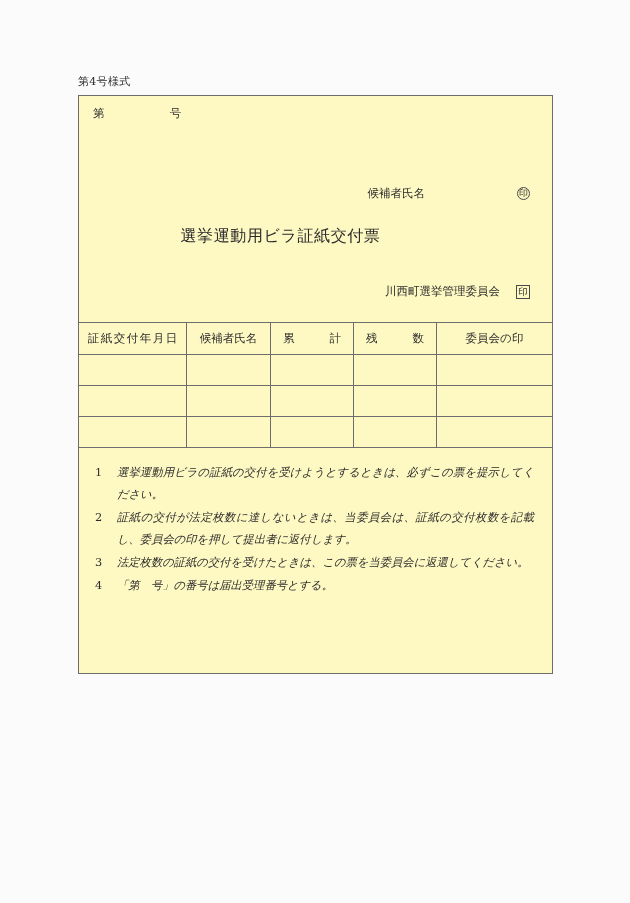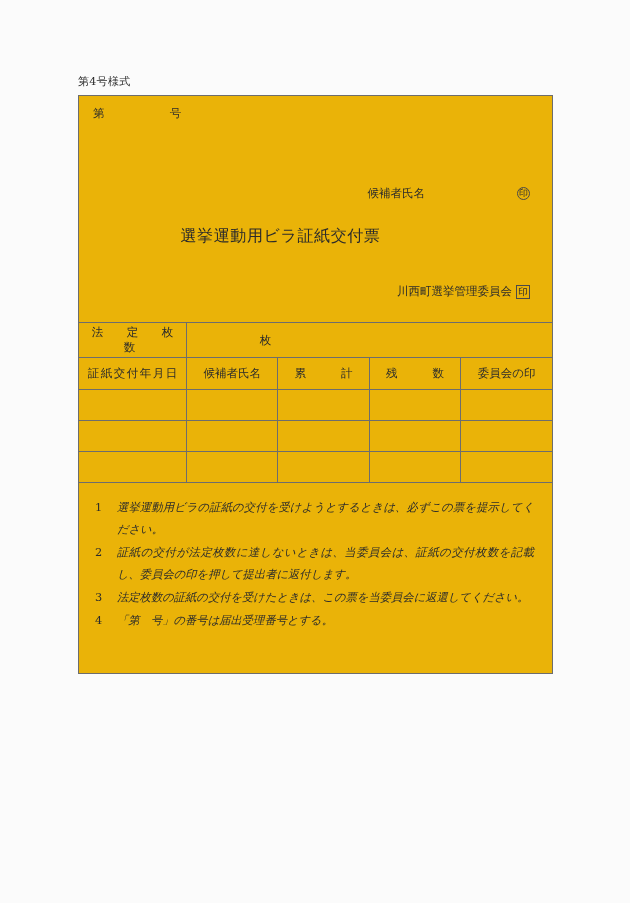--- a/index.html
+++ b/index.html
@@ -28,21 +28,21 @@
 
   
   .doc-frame {
     position: absolute;
     left: 78px;
     top: 95px;
     width: 475px;
     height: 579px;
     border: 1px solid #6d6d6d;
     box-sizing: border-box;
-    background: #eab308;
+    background: #fef9c3;
   }
 
   
   .header-block {
     position: relative;
     height: 226px;
   }
   .doc-number {
     position: absolute;
     left: 14px;
@@ -86,21 +86,21 @@
   }
 
   .committee-line {
     position: absolute;
     right: 22px;
     top: 188px;
     font-size: 11.5px;
     white-space: nowrap;
     display: flex;
     align-items: center;
-    gap: 4px;
+    gap: 16px;
   }
 
   
   .seal-circle {
     display: inline-block;
     width: 13px;
     height: 13px;
     line-height: 11px;
     text-align: center;
     border: 1px solid #4a4a4a;
@@ -204,28 +204,20 @@
 
     <div class="committee-line">
       <span>川西町選挙管理委員会</span>
       <span class="seal-square">印</span>
     </div>
 
   </div>
 
   <table class="form-table">
     <tbody>
-      <tr class="legal-row">
-        <td class="vl" style="width:107px">
-          <span class="sp-wide">法　定　枚　数</span>
-        </td>
-        <td colspan="4" class="mai-cell">
-          <span class="mai-inner">枚</span>
-        </td>
-      </tr>
 
       <tr class="head-row">
         <td class="vl" style="width:107px">
           <span class="sp-sm">証紙交付年月日</span>
         </td>
         <td class="vl" style="width:83px">
           <span>候補者氏名</span>
         </td>
         <td class="vl" style="width:82px">
           <span class="sp-mid">累　　計</span>

